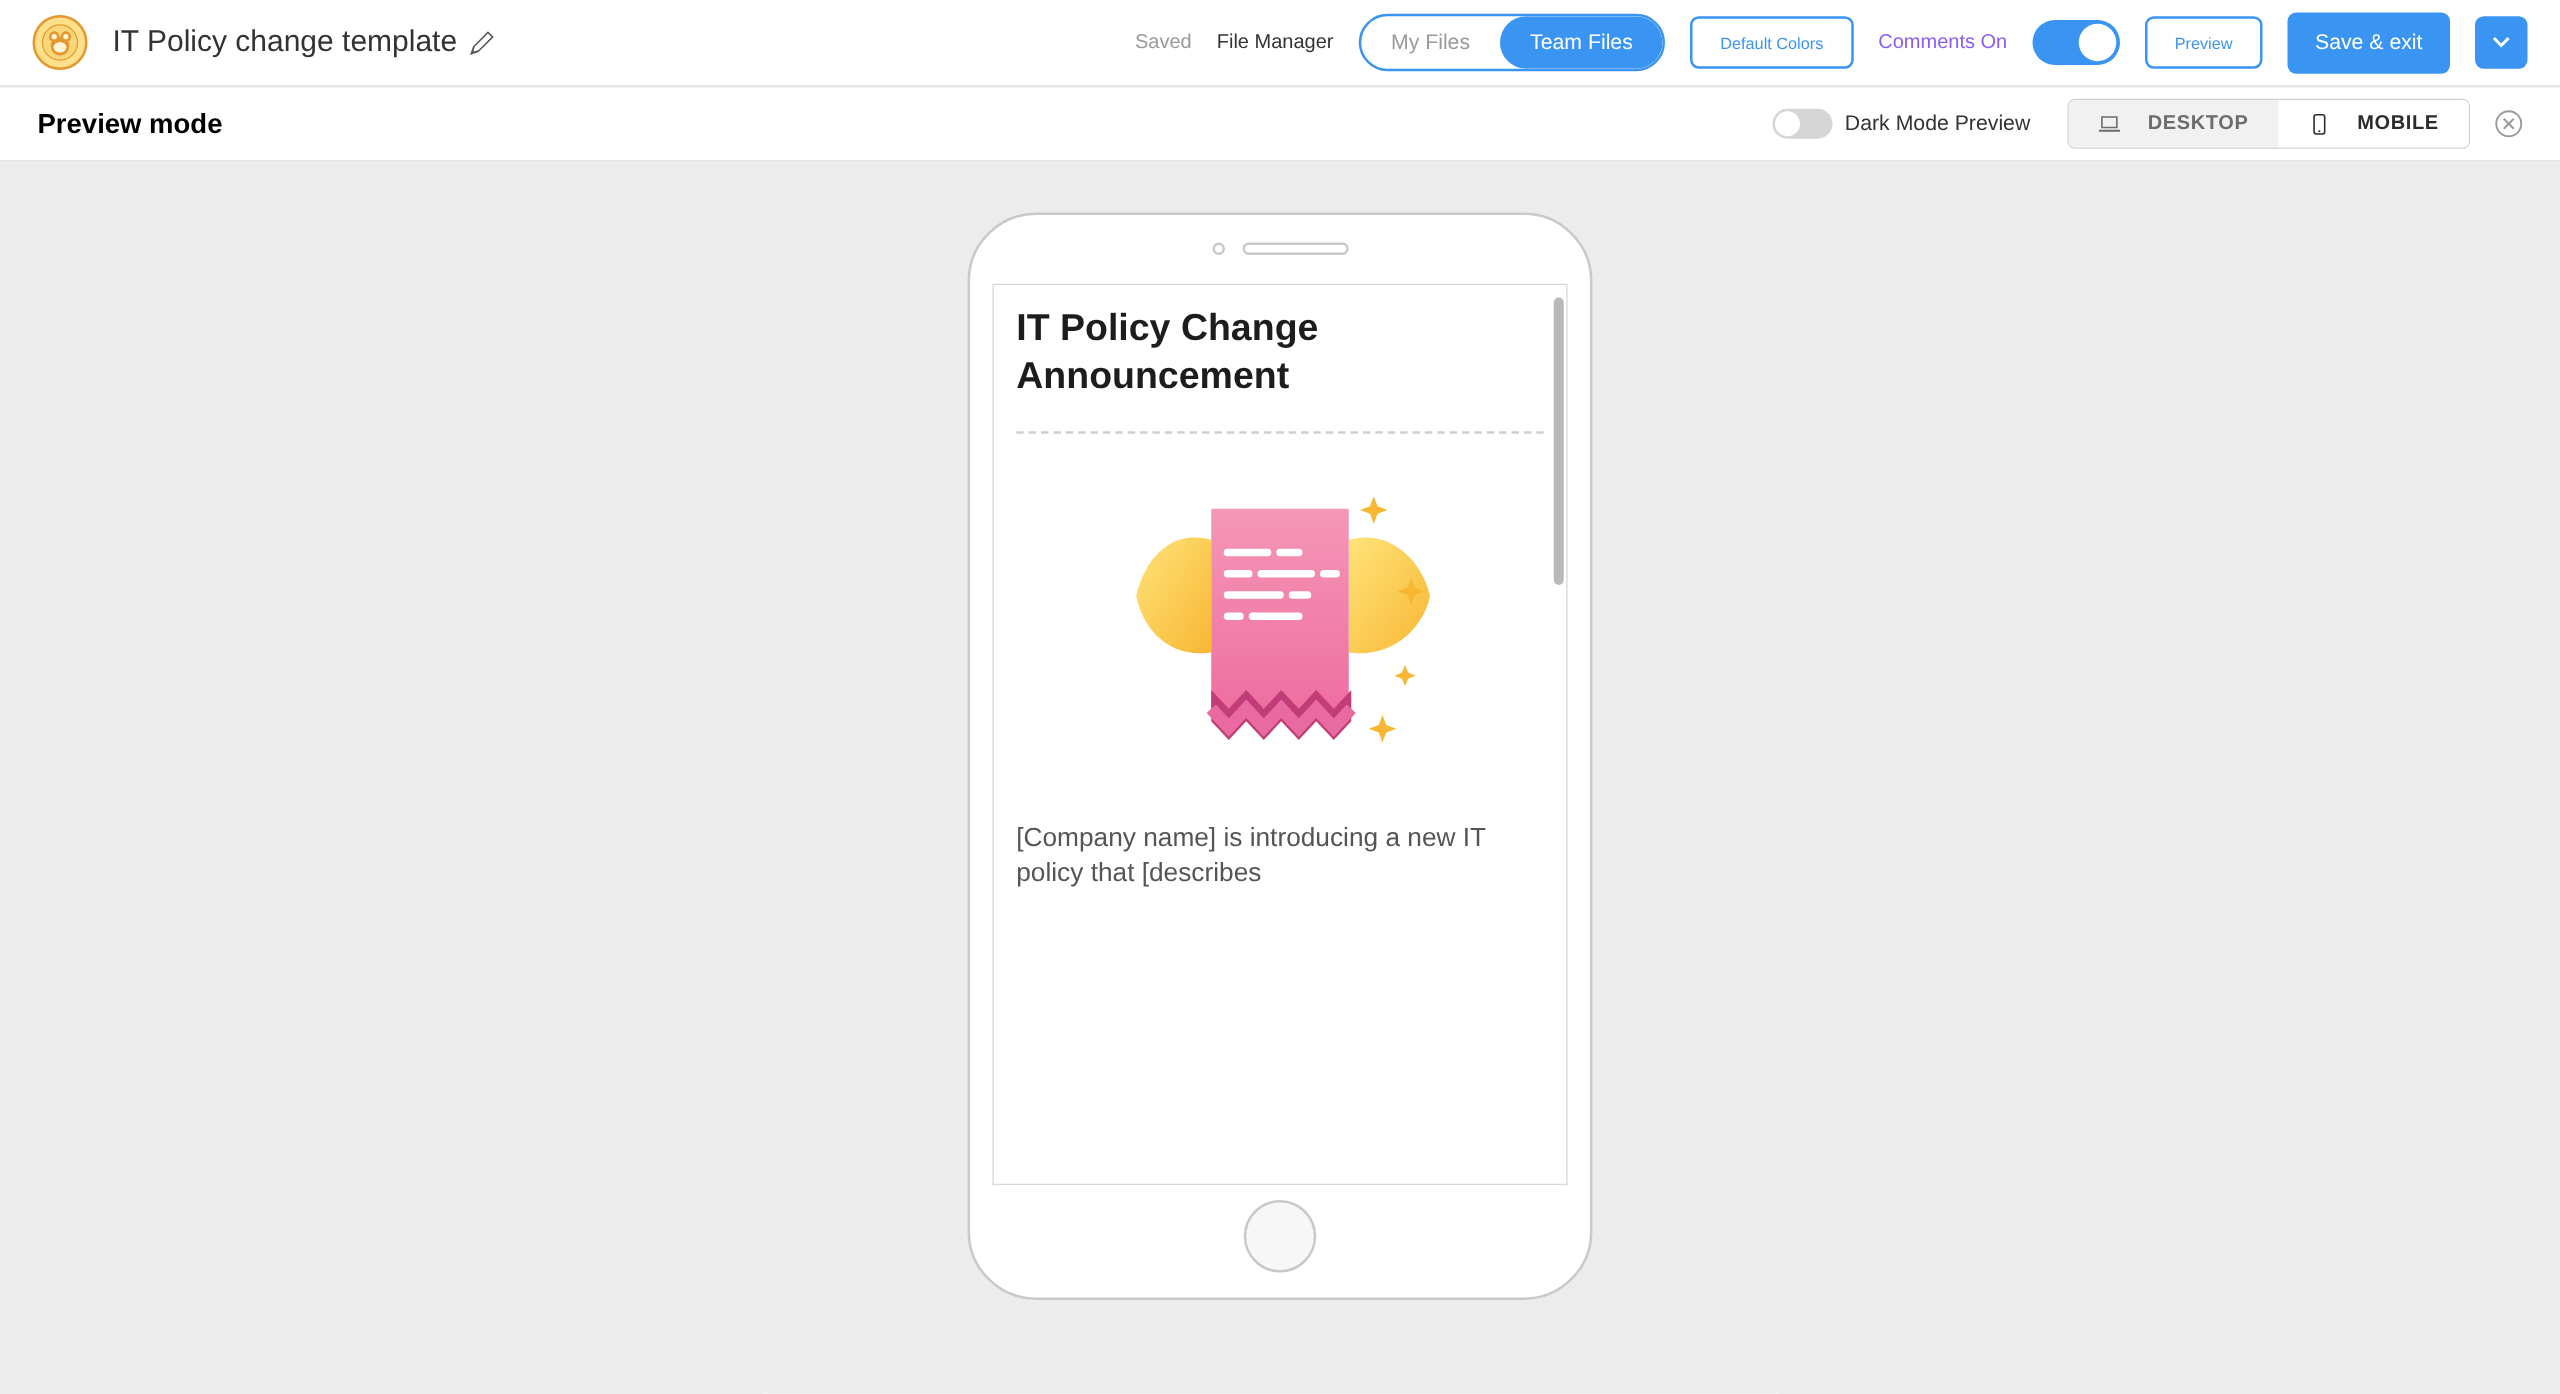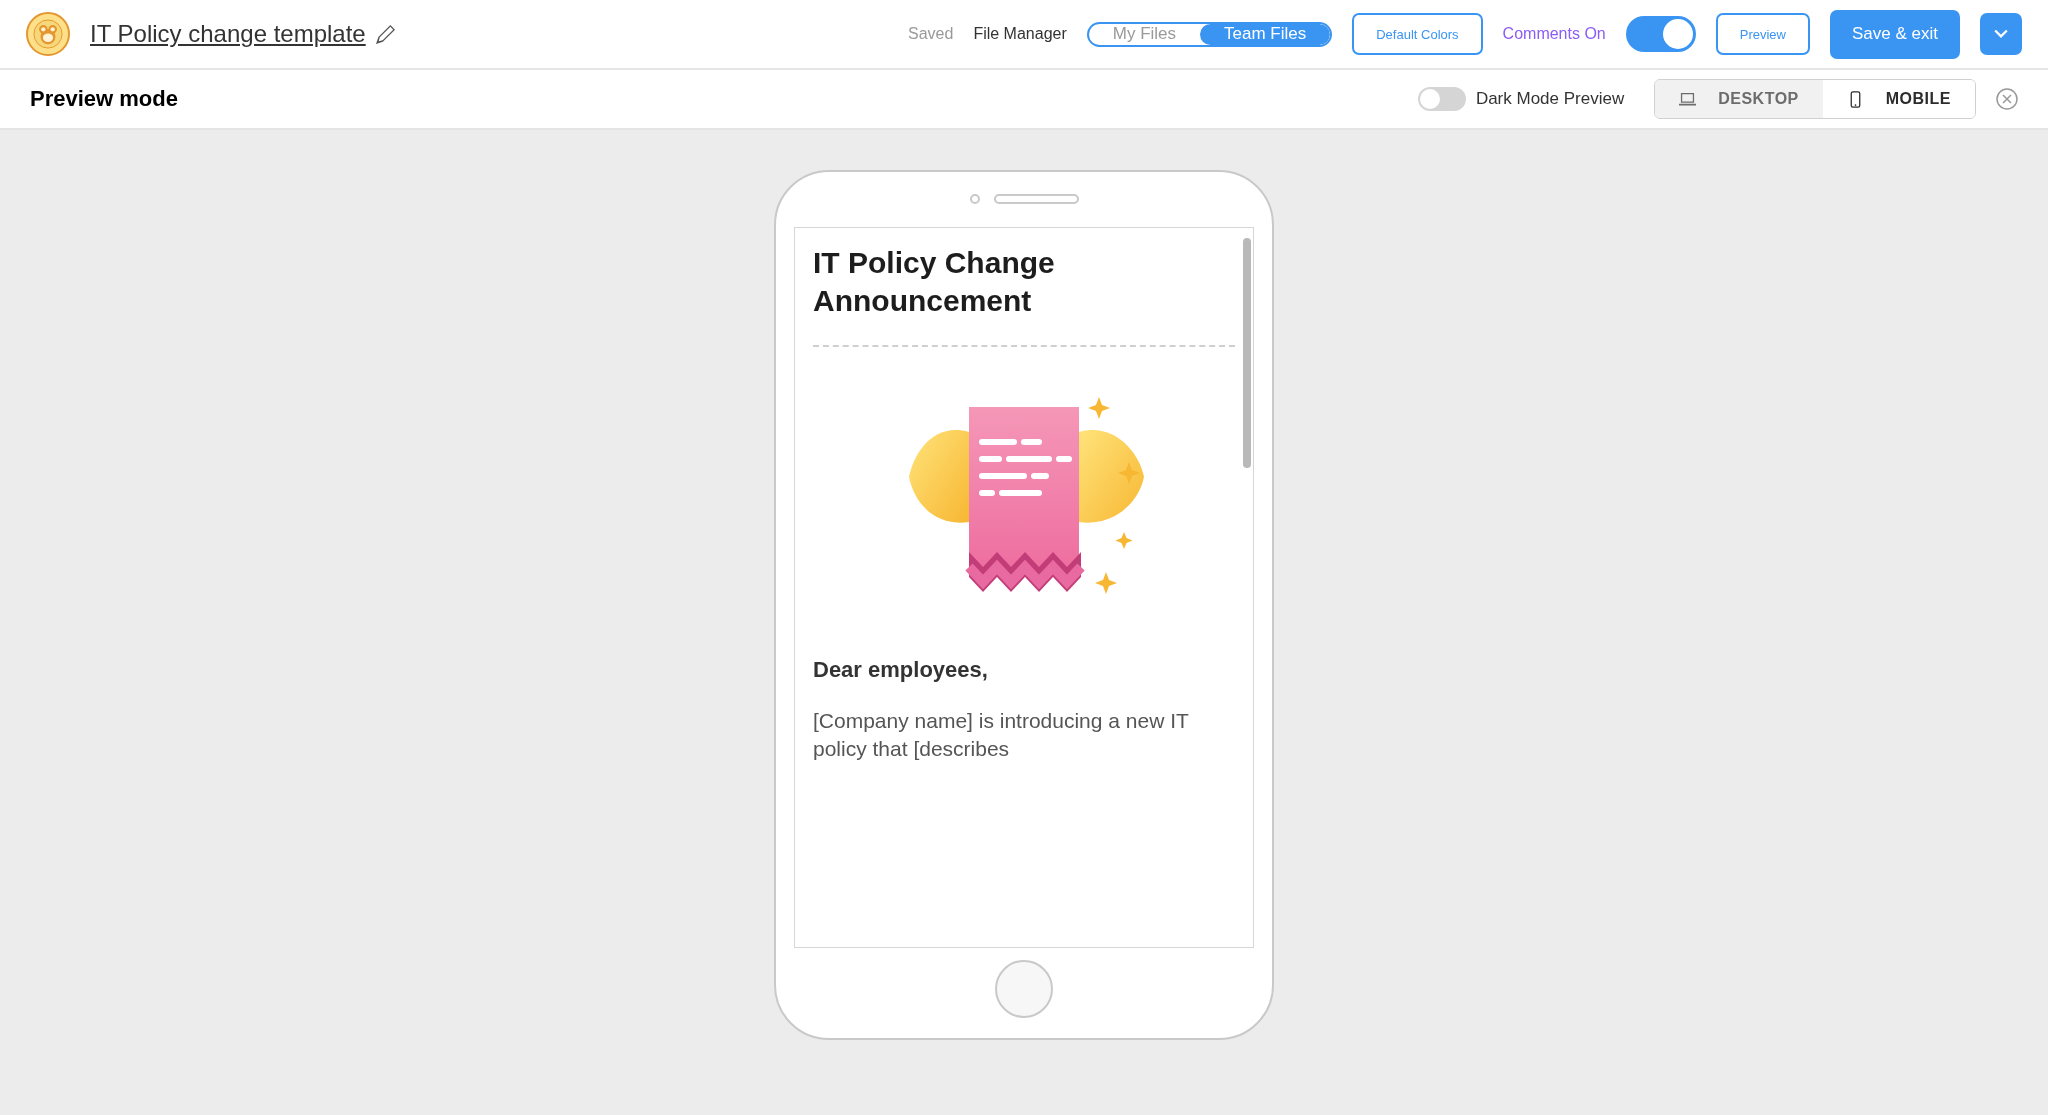--- a/index.html
+++ b/index.html
@@ -2,27 +2,27 @@
 <html><head>
 <meta charset="utf-8">
 <style>
 * { box-sizing: border-box; margin: 0; padding: 0; }
 body { font-family: -apple-system, "Helvetica Neue", Arial, sans-serif; background: #fff; color: #2c2c2c; }
 
 
 .topbar { display:flex; align-items:center; height:70px; padding:0 26px; border-bottom:2px solid #e5e5e5; gap:20px; }
 .logo { width:44px; height:44px; border-radius:50%; background:#ffe08a; border:2px solid #e4972e; display:flex; align-items:center; justify-content:center; }
 .logo svg { width:30px; height:30px; }
-.title-wrap { display:flex; align-items:center; gap:10px; font-size:24px; font-weight:500; color:#333;text-decoration:underline; }
+.title-wrap { display:flex; align-items:center; gap:10px; font-size:24px; font-weight:500; color:#333; }
 .title-wrap svg { width:19px; height:19px; fill:#555; }
 .spacer { flex:1; }
 .saved { color:#999; font-size:16px; }
 .filemgr { color:#333; font-size:16px; }
 
-.seg { display:flex; align-items:center; border:2px solid #3a95f2; border-radius:999px; height:25px; overflow:hidden; }
+.seg { display:flex; align-items:center; border:2px solid #3a95f2; border-radius:999px; height:46px; overflow:hidden; }
 .seg > div { padding:0 24px; height:100%; display:flex; align-items:center; font-size:17px; cursor:pointer; }
 .seg .off { color:#9a9a9a; }
 .seg .on  { background:#3a95f2; color:#fff; font-weight:500; border-radius:999px; }
 
 .btn-outline { border:2px solid #3a95f2; color:#3a95f2; background:#fff; height:42px; padding:0 22px; border-radius:7px; font-size:13px; display:flex; align-items:center; cursor:pointer; }
 .btn-fill    { background:#3a95f2; color:#fff; height:49px; padding:0 22px; border-radius:7px; font-size:17px; display:flex; align-items:center; cursor:pointer; }
 .btn-caret   { background:#3a95f2; color:#fff; width:42px; height:42px; border-radius:7px; display:flex; align-items:center; justify-content:center; cursor:pointer; }
 .btn-caret svg { width:14px; height:14px; fill:#fff; }
 
 .comments { color:#8b5cf6; font-size:16px; }
@@ -200,20 +200,19 @@
 
             <g fill="#f7b733">
               <path d="M225 20 l3 8 8 3 -8 3 -3 8 -3 -8 -8 -3 8 -3z"></path>
               <path d="M255 85 l3 8 8 3 -8 3 -3 8 -3 -8 -8 -3 8 -3z"></path>
               <path d="M250 155 l2.5 6 6 2.5 -6 2.5 -2.5 6 -2.5 -6 -6 -2.5 6 -2.5z"></path>
               <path d="M232 195 l3 8 8 3 -8 3 -3 8 -3 -8 -8 -3 8 -3z"></path>
             </g>
           </svg>
         </div>
 
-        <div class="p-bold">Dear employees,</div>
         <div class="p-body">[Company name] is introducing a new IT policy that [describes</div>
       </div>
     </div>
 
     <div class="home"></div>
   </div>
 </div>
 
 </body></html>

